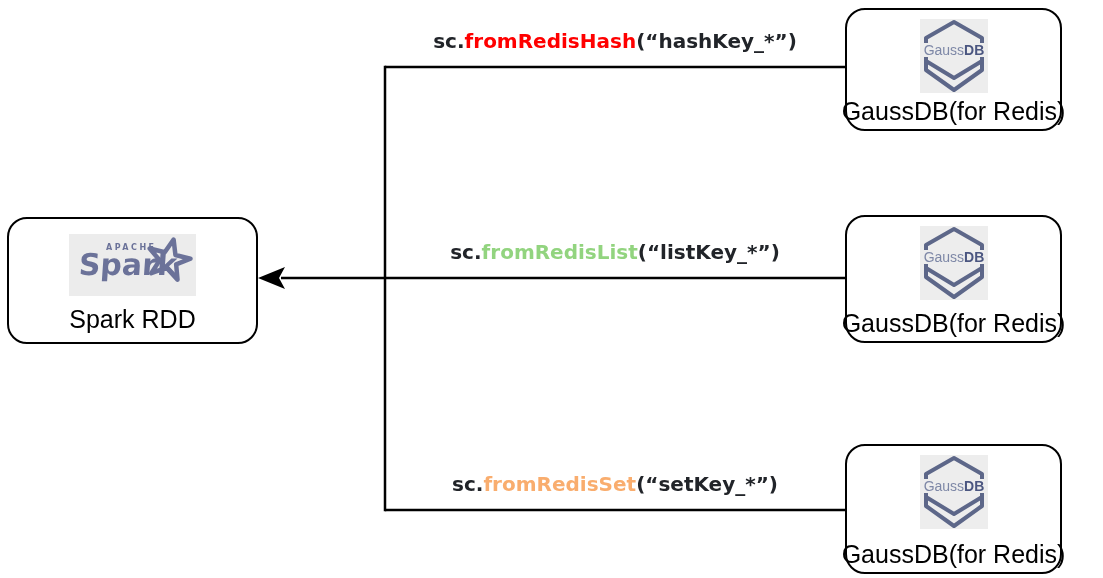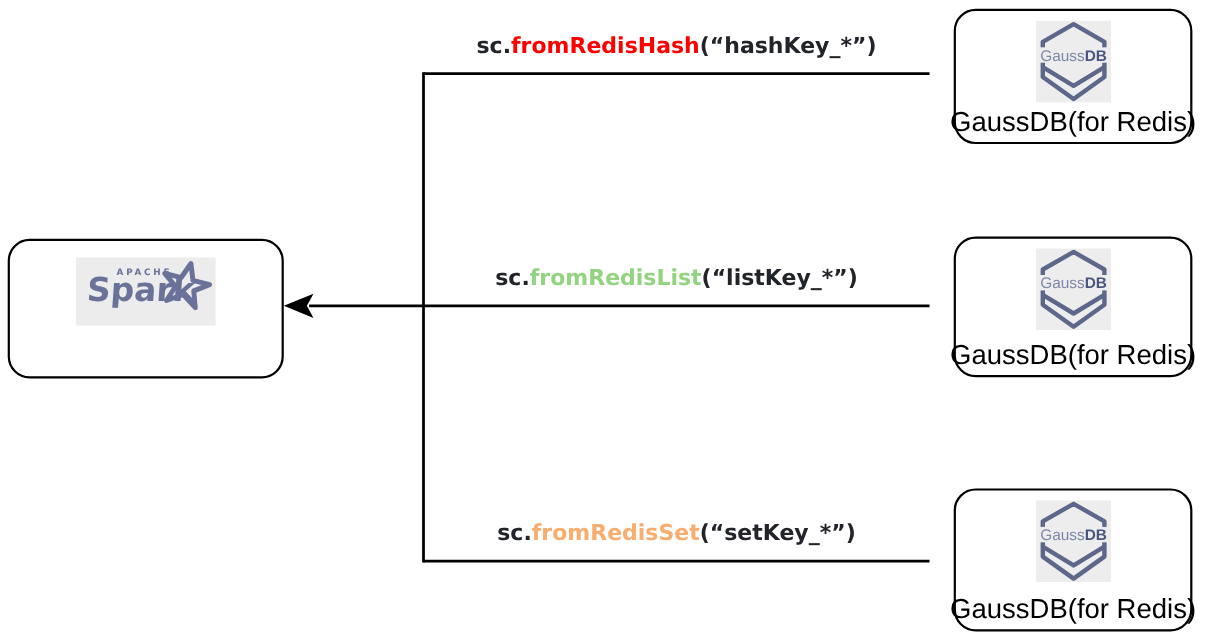--- a/index.html
+++ b/index.html
@@ -18,21 +18,21 @@
     position:absolute;
     border:2.5px solid #000;
     border-radius:20px;
     background:#fff;
     box-sizing:border-box;
     display:flex;
     flex-direction:column;
     align-items:center;
   }
   #spark-box{left:7px;top:217px;width:251px;height:127px;justify-content:space-between;padding:15px 0 9px;}
-  .gauss-box{left:867px;width:217px;justify-content:space-between;padding:9px 0 4px;}
+  .gauss-box{left:845px;width:217px;justify-content:space-between;padding:9px 0 4px;}
   #gauss-box-1{top:8px;height:123px;}
   #gauss-box-2{top:215px;height:128px;}
   #gauss-box-3{top:444px;height:130px;}
 
   .node-label{
     font-size:25px;
     color:#000;
     line-height:1.1;
     white-space:nowrap;
   }
@@ -94,20 +94,21 @@
   </svg>
 
   <div class="node" id="spark-box">
     <div class="spark-logo">
       <span class="spark-apache">APACHE</span>
       <span class="spark-word">Spark</span>
       <svg class="spark-star" width="48" height="48" viewBox="0 0 48 48">
         <polygon points="24,5 29.5,19.5 45,19.5 32.5,28.5 37.5,43 24,34 10.5,43 15.5,28.5 3,19.5 18.5,19.5" transform="rotate(14 24 24)" fill="none" stroke="#6b7299" stroke-width="4.5" stroke-linejoin="round"></polygon>
       </svg>
     </div>
+    <div class="node-label">Spark RDD</div>
   </div>
 
   <div class="node gauss-box" id="gauss-box-1">
     <svg class="gauss-logo" viewBox="0 0 68 74">
       <rect x="0" y="0" width="68" height="74" fill="#ededed"></rect>
       <polygon points="34,3 62,19 62,51 34,71 6,51 6,19" fill="none" stroke="#5d6789" stroke-width="4" stroke-linejoin="round"></polygon>
       <polyline points="6,42 34,59 62,42" fill="none" stroke="#5d6789" stroke-width="4" stroke-linejoin="round"></polyline>
       <rect x="3" y="24" width="62" height="14" fill="#ededed"></rect>
       <text x="34" y="36" text-anchor="middle" font-family="Liberation Sans, sans-serif" font-size="14">
         <tspan fill="#7d87a6">Gauss</tspan><tspan fill="#4b5680" font-weight="bold">DB</tspan>

